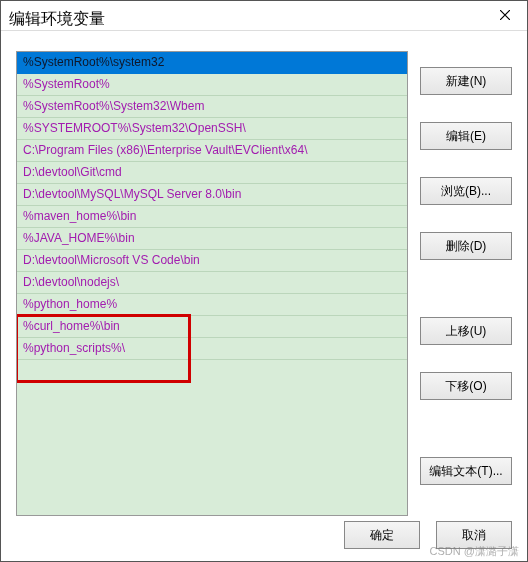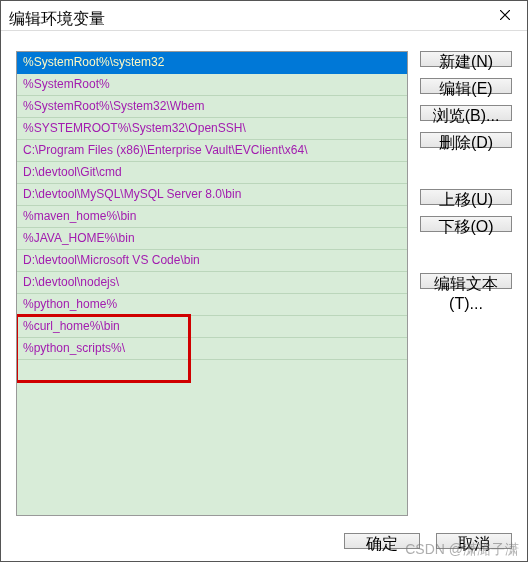--- a/index.html
+++ b/index.html
@@ -2,28 +2,28 @@
 <html><head>
   <meta charset="utf-8">
   <style>
     * { box-sizing: border-box; margin: 0; padding: 0; font-family: "Microsoft YaHei", "Segoe UI", sans-serif; }
     body { width: 528px; height: 562px; background: #fff; border: 1px solid #555; position: relative; }
     .titlebar { height: 30px; display: flex; align-items: flex-end; justify-content: space-between; padding: 0 0 0 8px; border-bottom: 1px solid #ddd; }
     .close-btn { width: 44px; height: 30px; display: flex; align-items: center; justify-content: center; font-size: 14px; cursor: pointer; }
     .content { padding: 20px 15px 0 15px; display: flex; gap: 12px; }
     .list-container { flex: 1; border: 1px solid #999; background: #d8ecd8; height: 465px; overflow: hidden; position: relative; }
     .list-item { height: 22px; font-size: 12px; padding: 3px 6px; border-bottom: 1px solid #bbd6bb; color: #a21caf; white-space: nowrap; overflow: hidden; }
-    .list-item.selected { background: #0078d7; color: #fef9c3; border-bottom-color: #0078d7; }
+    .list-item.selected { background: #0078d7; color: #0f172a; border-bottom-color: #0078d7; }
     .highlight-box { position: absolute; border: 3px solid #d00000; pointer-events: none; }
     .button-col { width: 92px; display: flex; flex-direction: column; gap: 0; }
-    .btn { height: 16px; border: 1px solid #888; background: linear-gradient(#f5f5f5, #e5e5e5); font-size: 16px; cursor: pointer; margin-bottom: 11px; }
+    .btn { height: 28px; border: 1px solid #888; background: linear-gradient(#f5f5f5, #e5e5e5); font-size: 12px; cursor: pointer; margin-bottom: 11px; margin-top: 16px; }
     .spacer { height: 30px; }
     .footer { position: absolute; bottom: 12px; right: 15px; display: flex; gap: 16px; }
     .footer .btn { width: 76px; margin-bottom: 0; }
-    .watermark { position: absolute; bottom: 2px; right: 8px; font-size: 14px; color: rgba(120,120,120,0.6); pointer-events: none; }
+    .watermark { position: absolute; bottom: 2px; right: 8px; font-size: 11px; color: rgba(120,120,120,0.6); pointer-events: none; }
   </style>
 </head>
 <body>
 
 <div class="titlebar">
   <span>编辑环境变量</span>
   <div class="close-btn">
     <svg width="10" height="10" viewBox="0 0 10 10">
         <path d="M0 0 L10 10 M10 0 L0 10" stroke="#000" stroke-width="1.2"></path>
       </svg>

